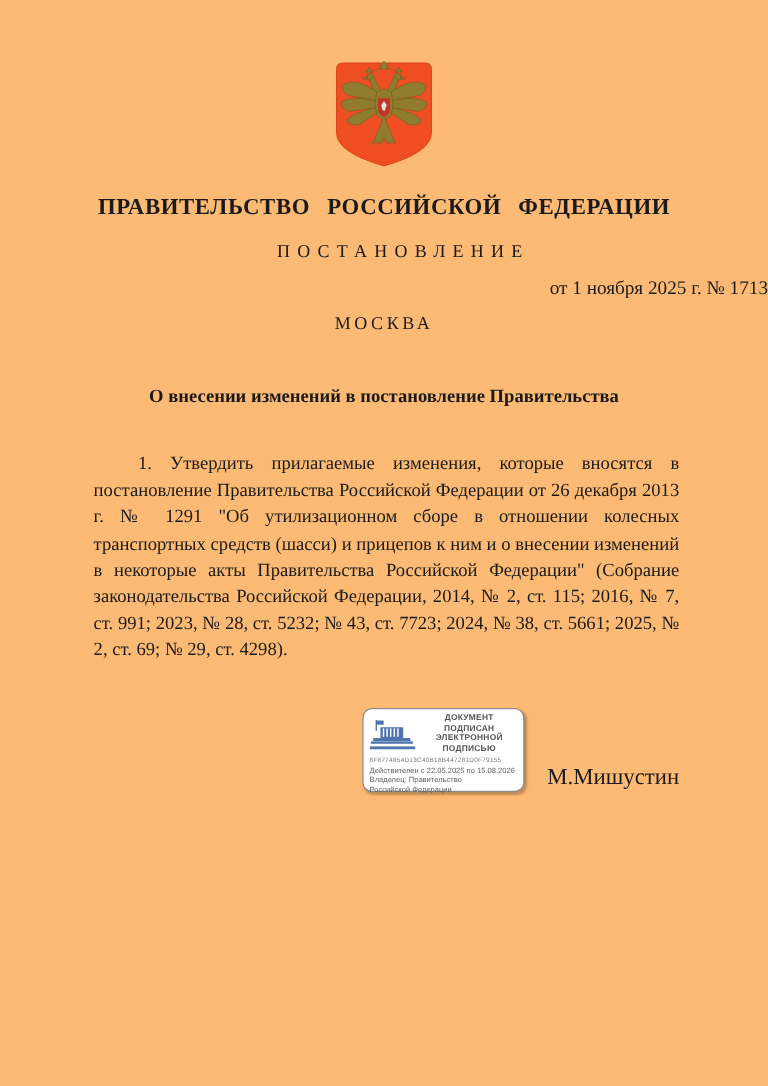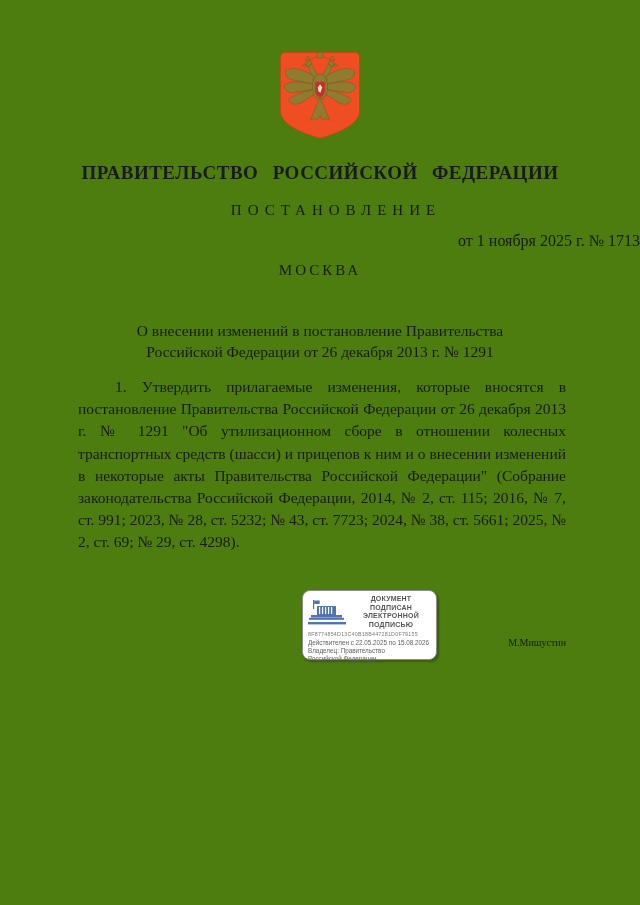--- a/index.html
+++ b/index.html
@@ -1,41 +1,41 @@
 <!DOCTYPE html>
 <html lang="ru"><head>
 <meta charset="utf-8">
 <style>
   html,body{margin:0;padding:0;background:#fff;}
   .page{
-    position:relative;width:640px;height:905px;background:#4d7c0f;
+    position:relative;width:640px;height:905px;background:#fdba74;
     font-family:"Liberation Serif","DejaVu Serif",serif;color:#1a1a1a;overflow:hidden;
   }
   
   .emblem{position:absolute;left:50%;top:48px;transform:translateX(-50%);width:92px;height:94px;}
   
   .org-name{position:absolute;left:0;top:162px;width:640px;text-align:center;
     font-weight:bold;font-size:19px;letter-spacing:0.5px;word-spacing:9px;}
   .doc-type{position:absolute;left:16px;top:202px;width:640px;text-align:center;
     font-size:15px;letter-spacing:6px;}
   .date-number{position:absolute;left:0;top:232px;width:640px;text-align:right;font-size:16px;}
   .city{position:absolute;left:0;top:262px;width:640px;text-align:center;
     font-size:15px;letter-spacing:3px;}
   
   .doc-title{position:absolute;left:76px;top:320px;width:488px;text-align:center;
-    font-weight:normal;font-size:15.5px;line-height:21px;}
+    font-weight:bold;font-size:15.5px;line-height:21px;}
   
   .body-text{position:absolute;left:78px;top:376px;width:488px;
     font-size:15.5px;line-height:22.2px;text-align:justify;}
   .body-text p{margin:0;text-indent:37px;}
   .spaced-bold{font-weight:bold;letter-spacing:1px;}
   
   .sign-position{position:absolute;left:62px;top:621px;width:215px;text-align:center;
     font-size:15.5px;line-height:22px;}
-  .sign-name{position:absolute;right:74px;top:637px;font-size:10px;}
+  .sign-name{position:absolute;right:74px;top:637px;font-size:19px;}
   
   .stamp{position:absolute;left:302px;top:590px;width:135px;height:70px;
     border:1px solid #8d8d8d;border-radius:8px;background:#fff;
     box-shadow:1.5px 2px 2px rgba(0,0,0,0.25);
     font-family:"Liberation Sans","DejaVu Sans",sans-serif;color:#4d4d4d;
     box-sizing:border-box;padding:4px 5px 3px 5px;}
   .stamp-top{display:flex;align-items:center;}
   .stamp-icon{width:40px;height:26px;flex:0 0 auto;margin-right:3px;}
   .stamp-title{flex:1;text-align:center;font-size:7px;line-height:8.5px;
     font-weight:bold;color:#555;letter-spacing:0.2px;}
@@ -85,21 +85,20 @@
     </svg>
   </div>
 
   <div class="org-name">ПРАВИТЕЛЬСТВО РОССИЙСКОЙ ФЕДЕРАЦИИ</div>
   <div class="doc-type">ПОСТАНОВЛЕНИЕ</div>
   <div class="date-number">от 1 ноября 2025 г. № 1713</div>
   <div class="city">МОСКВА</div>
 
   <div class="doc-title">
     <div>О внесении изменений в постановление Правительства</div>
-    <div>Российской Федерации от 26 декабря 2013 г. № 1291</div>
   </div>
 
   <div class="body-text">
     <p>1. Утвердить прилагаемые изменения, которые вносятся в постановление Правительства Российской Федерации от 26 декабря 2013 г. № 1291 "Об утилизационном сборе в отношении колесных транспортных средств (шасси) и прицепов к ним и о внесении изменений в некоторые акты Правительства Российской Федерации" (Собрание законодательства Российской Федерации, 2014, № 2, ст. 115; 2016, № 7, ст. 991; 2023, № 28, ст. 5232; № 43, ст. 7723; 2024, № 38, ст. 5661; 2025, № 2, ст. 69; № 29, ст. 4298).</p>
   </div>
 
 
   <div class="stamp">
     <div class="stamp-top">
       <div class="stamp-icon">

